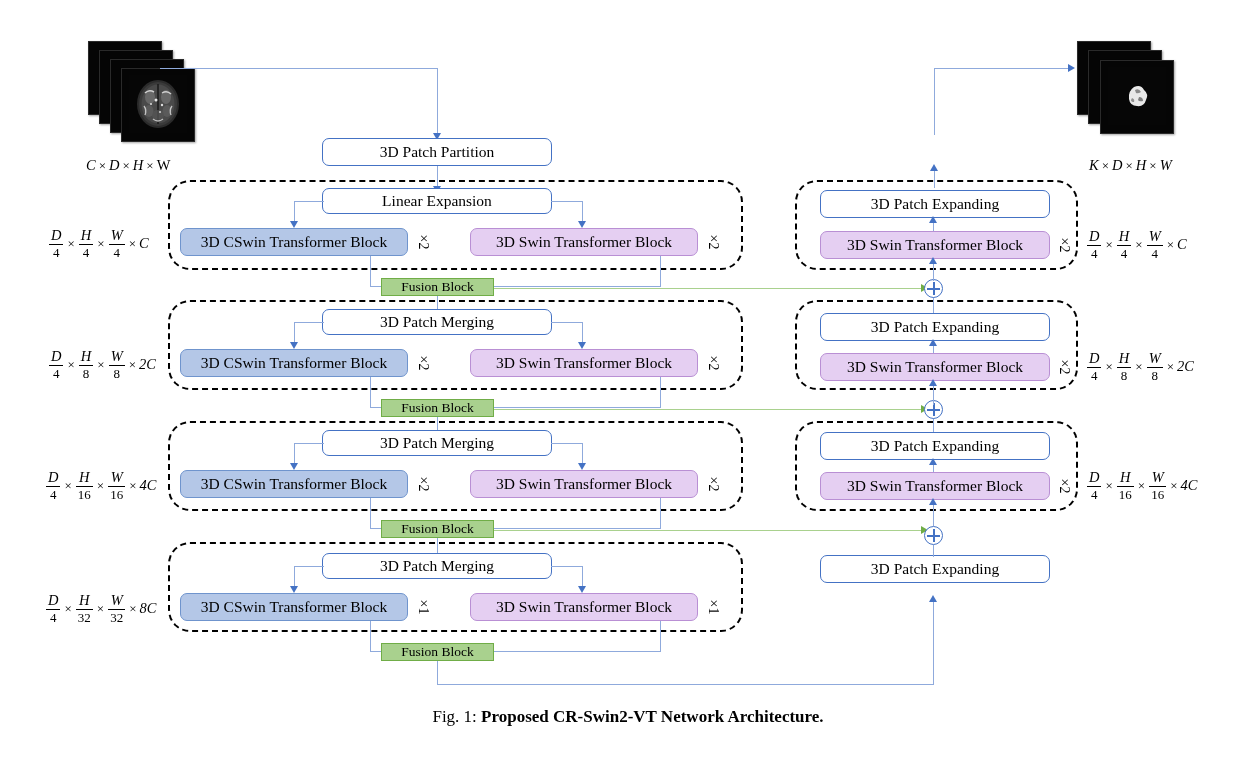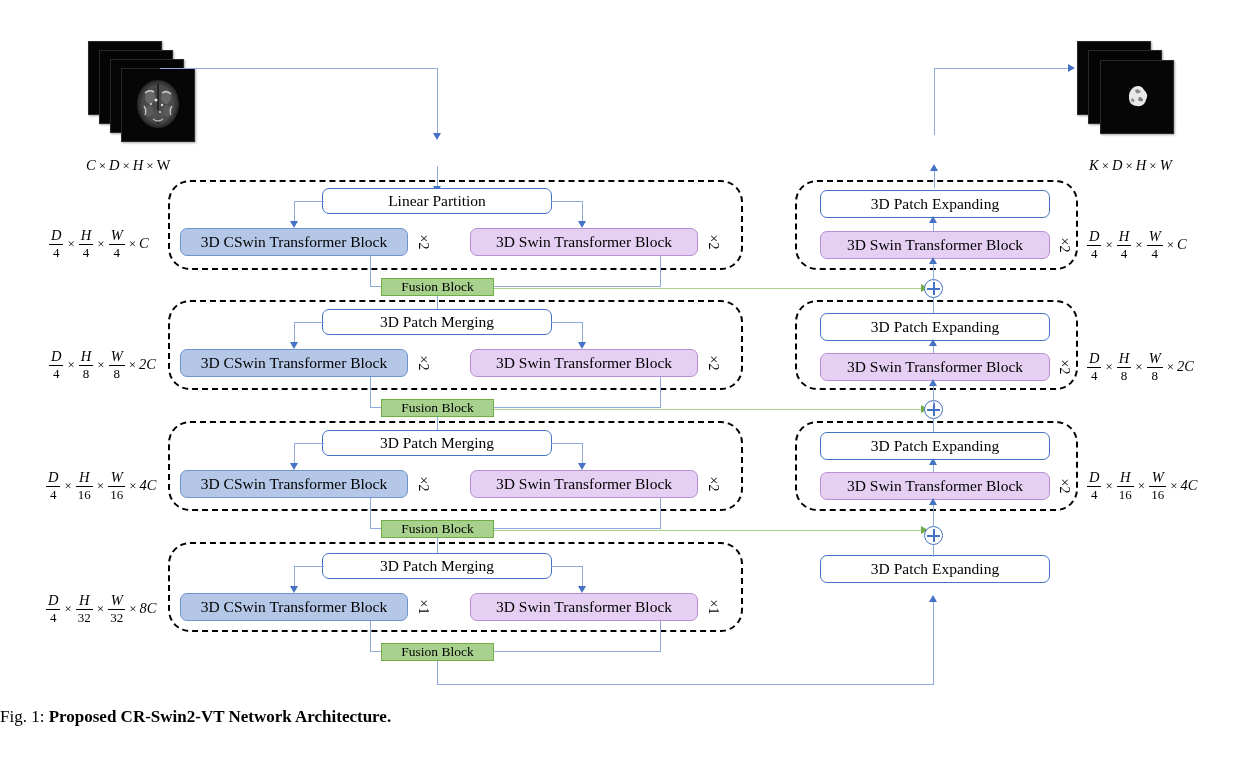--- a/index.html
+++ b/index.html
@@ -70,21 +70,21 @@
         display:flex;align-items:center;white-space:nowrap;color:#000;}
   .math .rm{font-style:normal;}
   .frac{display:inline-flex;flex-direction:column;align-items:center;
         vertical-align:middle;line-height:1.02;margin:0 1px;}
   .frac .num{font-style:italic;font-size:14.5px;padding:0 2px;}
   .frac .bar{width:100%;height:1.2px;background:#000;margin:1px 0;}
   .frac .den{font-style:normal;font-size:13px;padding:0 2px;}
   .tms{font-style:normal;margin:0 3px;font-size:13px;}
 
   
-  .caption{position:absolute;width:100%;text-align:left;font-size:17px;}
+  .caption{position:absolute;width:100%;text-align:center;font-size:17px;}
   .caption .lead{font-weight:400;}
   .caption .bold{font-weight:bold;}
 </style>
 </head>
 <body>
 
 <div id="fig">
 
   <div class="imgstack" style="left:88px;top:41px;width:135px;height:110px;">
     <div class="slice" style="left:0px;  top:0px;  width:72px;height:72px;"></div>
@@ -153,29 +153,32 @@
   </div>
 
   <div class="abs hline" style="left:160px;top:68px;width:278px;"></div>
   <div class="abs vline" style="left:437px;top:68px;height:67px;"></div>
   <div class="abs ar-down" style="left:433px;top:133px;"></div>
 
   <div class="abs vline" style="left:934px;top:68px;height:67px;"></div>
   <div class="abs hline" style="left:934px;top:68px;width:135px;"></div>
   <div class="abs ar-right" style="left:1068px;top:64px;"></div>
 
+  <div class="abs obox" style="left:322px;top:138px;width:230px;height:28px;">
+    <span>3D Patch Partition</span>
+  </div>
   <div class="abs vline" style="left:437px;top:166px;height:22px;"></div>
   <div class="abs ar-down" style="left:433px;top:186px;"></div>
 
   <div class="abs vline" style="left:934px;top:166px;height:22px;"></div>
   <div class="abs ar-up" style="left:930px;top:164px;"></div>
 
   <div class="abs dashed" style="left:168px;top:180px;width:575px;height:90px;"></div>
   <div class="abs obox" style="left:322px;top:188px;width:230px;height:26px;">
-    <span>Linear Partition</span>
+    <span>Linear Expansion</span>
   </div>
 
   <div class="abs hline" style="left:294px;top:201px;width:30px;"></div>
   <div class="abs vline" style="left:294px;top:201px;height:22px;"></div>
   <div class="abs ar-down" style="left:290px;top:221px;"></div>
   <div class="abs hline" style="left:551px;top:201px;width:32px;"></div>
   <div class="abs vline" style="left:582px;top:201px;height:22px;"></div>
   <div class="abs ar-down" style="left:578px;top:221px;"></div>
 
   <div class="abs tblock cswin" style="left:180px;top:228px;width:228px;height:28px;">

